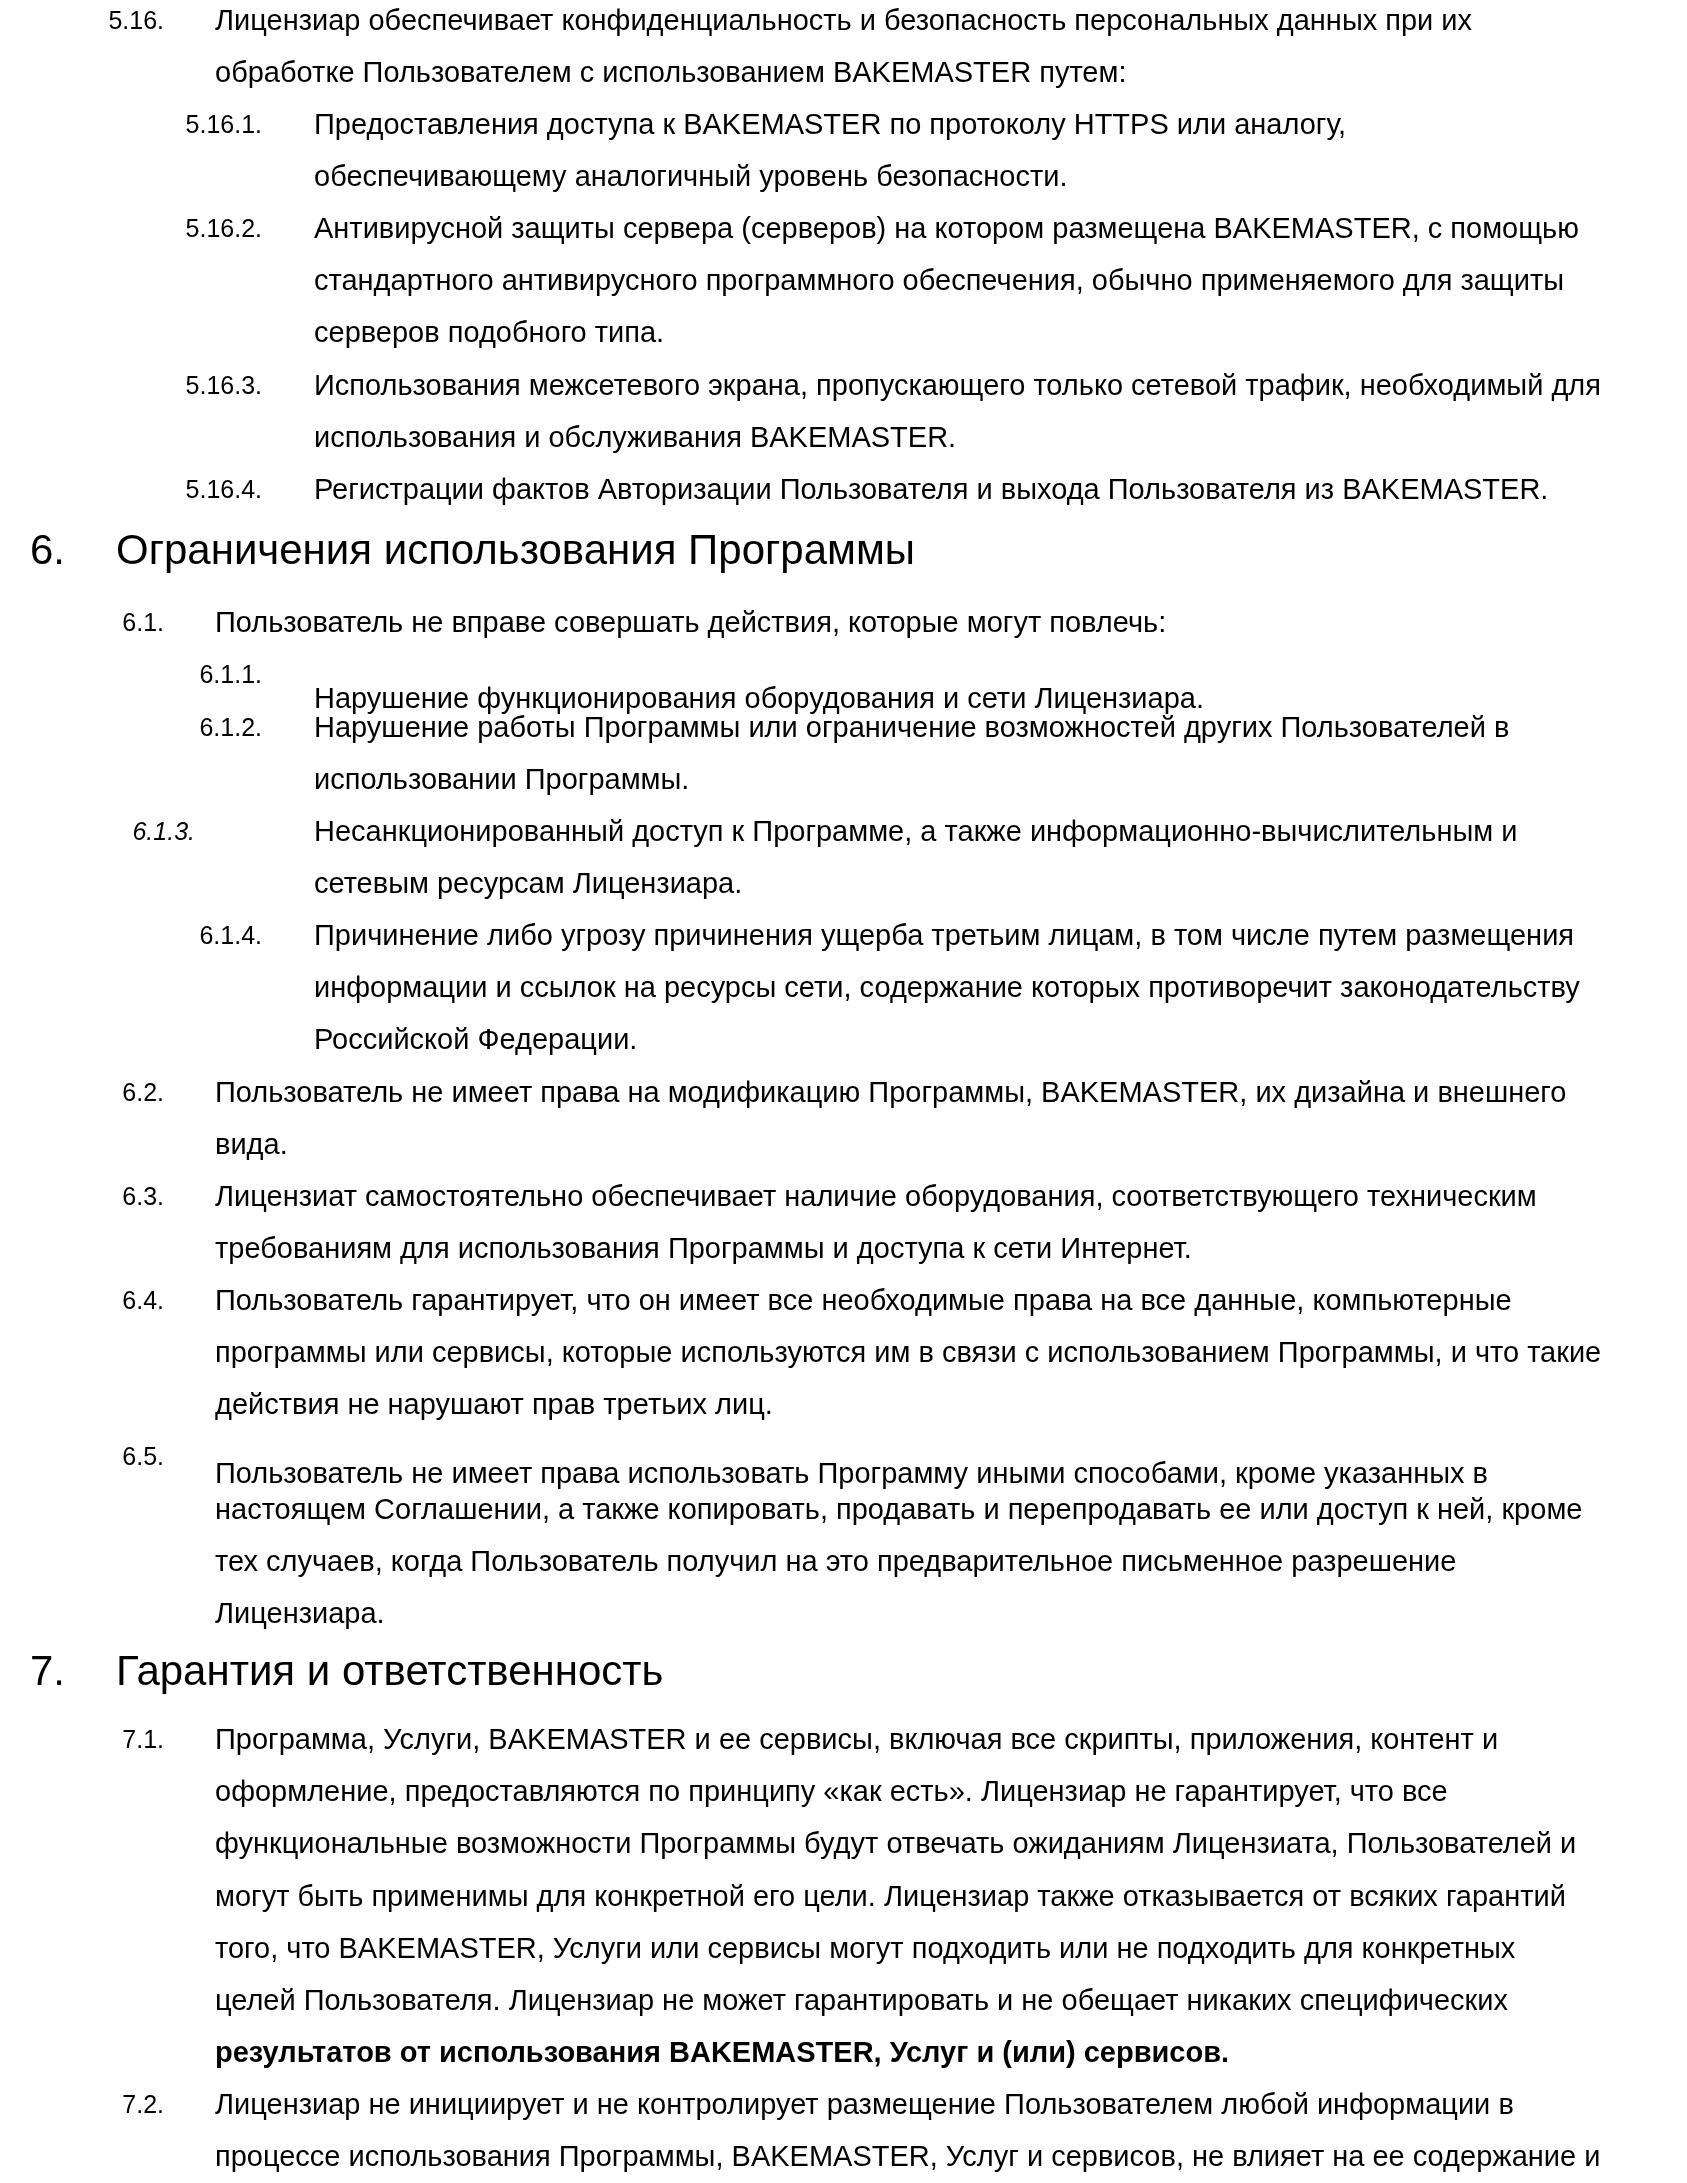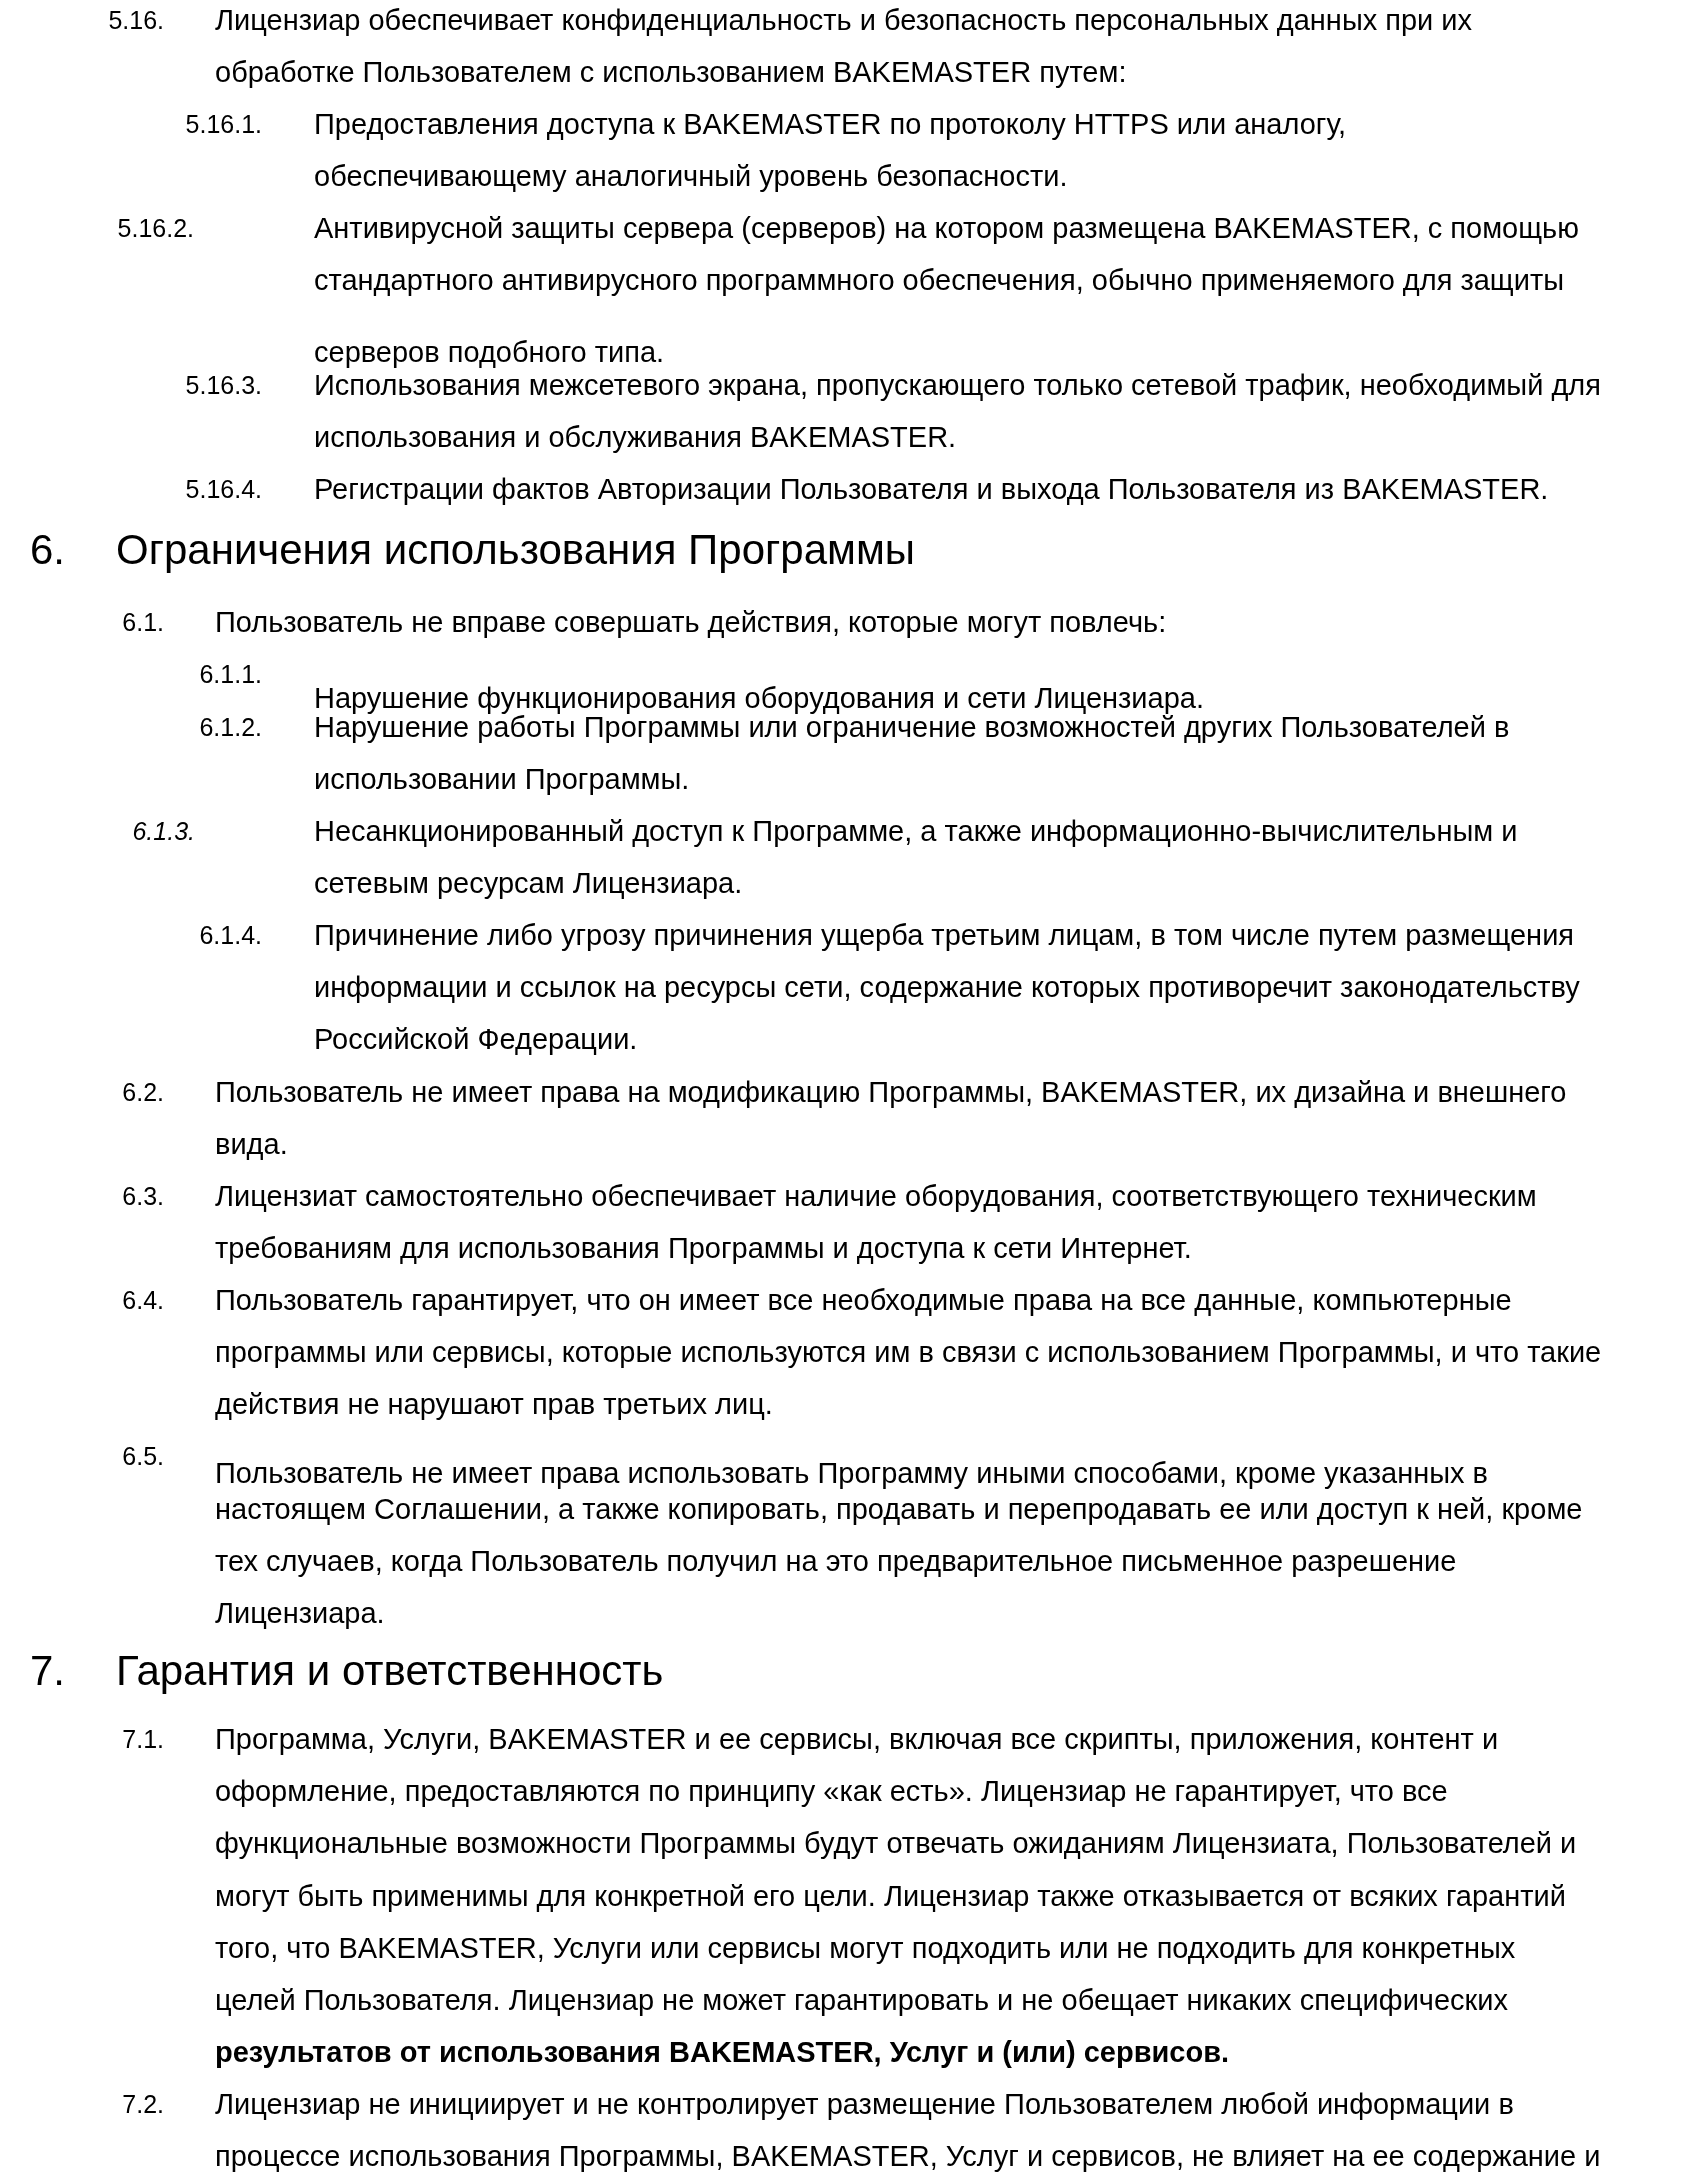--- a/index.html
+++ b/index.html
@@ -18,24 +18,24 @@
       <div class="num" style="right: 1523px; top: 6.6px;">5.16.</div>
       <div class="ln" style="left: 215px; top: 6.6px;">Лицензиар обеспечивает конфиденциальность и безопасность персональных данных при их</div>
       <div class="ln" style="left: 215px; top: 59px;">обработке Пользователем с использованием BAKEMASTER путем:</div>
     </div>
     <div>
       <div class="num" style="right: 1425px; top: 111px;">5.16.1.</div>
       <div class="ln" style="left: 314px; top: 111px;">Предоставления доступа к BAKEMASTER по протоколу HTTPS или аналогу,</div>
       <div class="ln" style="left: 314px; top: 163px;">обеспечивающему аналогичный уровень безопасности.</div>
     </div>
     <div>
-      <div class="num" style="right: 1493px; top: 215px;">5.16.2.</div>
+      <div class="num" style="right: 1425px; top: 215px;">5.16.2.</div>
       <div class="ln" style="left: 314px; top: 215px;">Антивирусной защиты сервера (серверов) на котором размещена BAKEMASTER, с помощью</div>
       <div class="ln" style="left: 314px; top: 267px;">стандартного антивирусного программного обеспечения, обычно применяемого для защиты</div>
-      <div class="ln" style="left: 314px; top: 319px; margin-top: 20px;">серверов подобного типа.</div>
+      <div class="ln" style="left: 314px; top: 319px;">серверов подобного типа.</div>
     </div>
     <div>
       <div class="num" style="right: 1425px; top: 372px;">5.16.3.</div>
       <div class="ln" style="left: 314px; top: 372px;">Использования межсетевого экрана, пропускающего только сетевой трафик, необходимый для</div>
       <div class="ln" style="left: 314px; top: 424px;">использования и обслуживания BAKEMASTER.</div>
     </div>
     <div>
       <div class="num" style="right: 1425px; top: 476px;">5.16.4.</div>
       <div class="ln" style="left: 314px; top: 476px;">Регистрации фактов Авторизации Пользователя и выхода Пользователя из BAKEMASTER.</div>
     </div>

